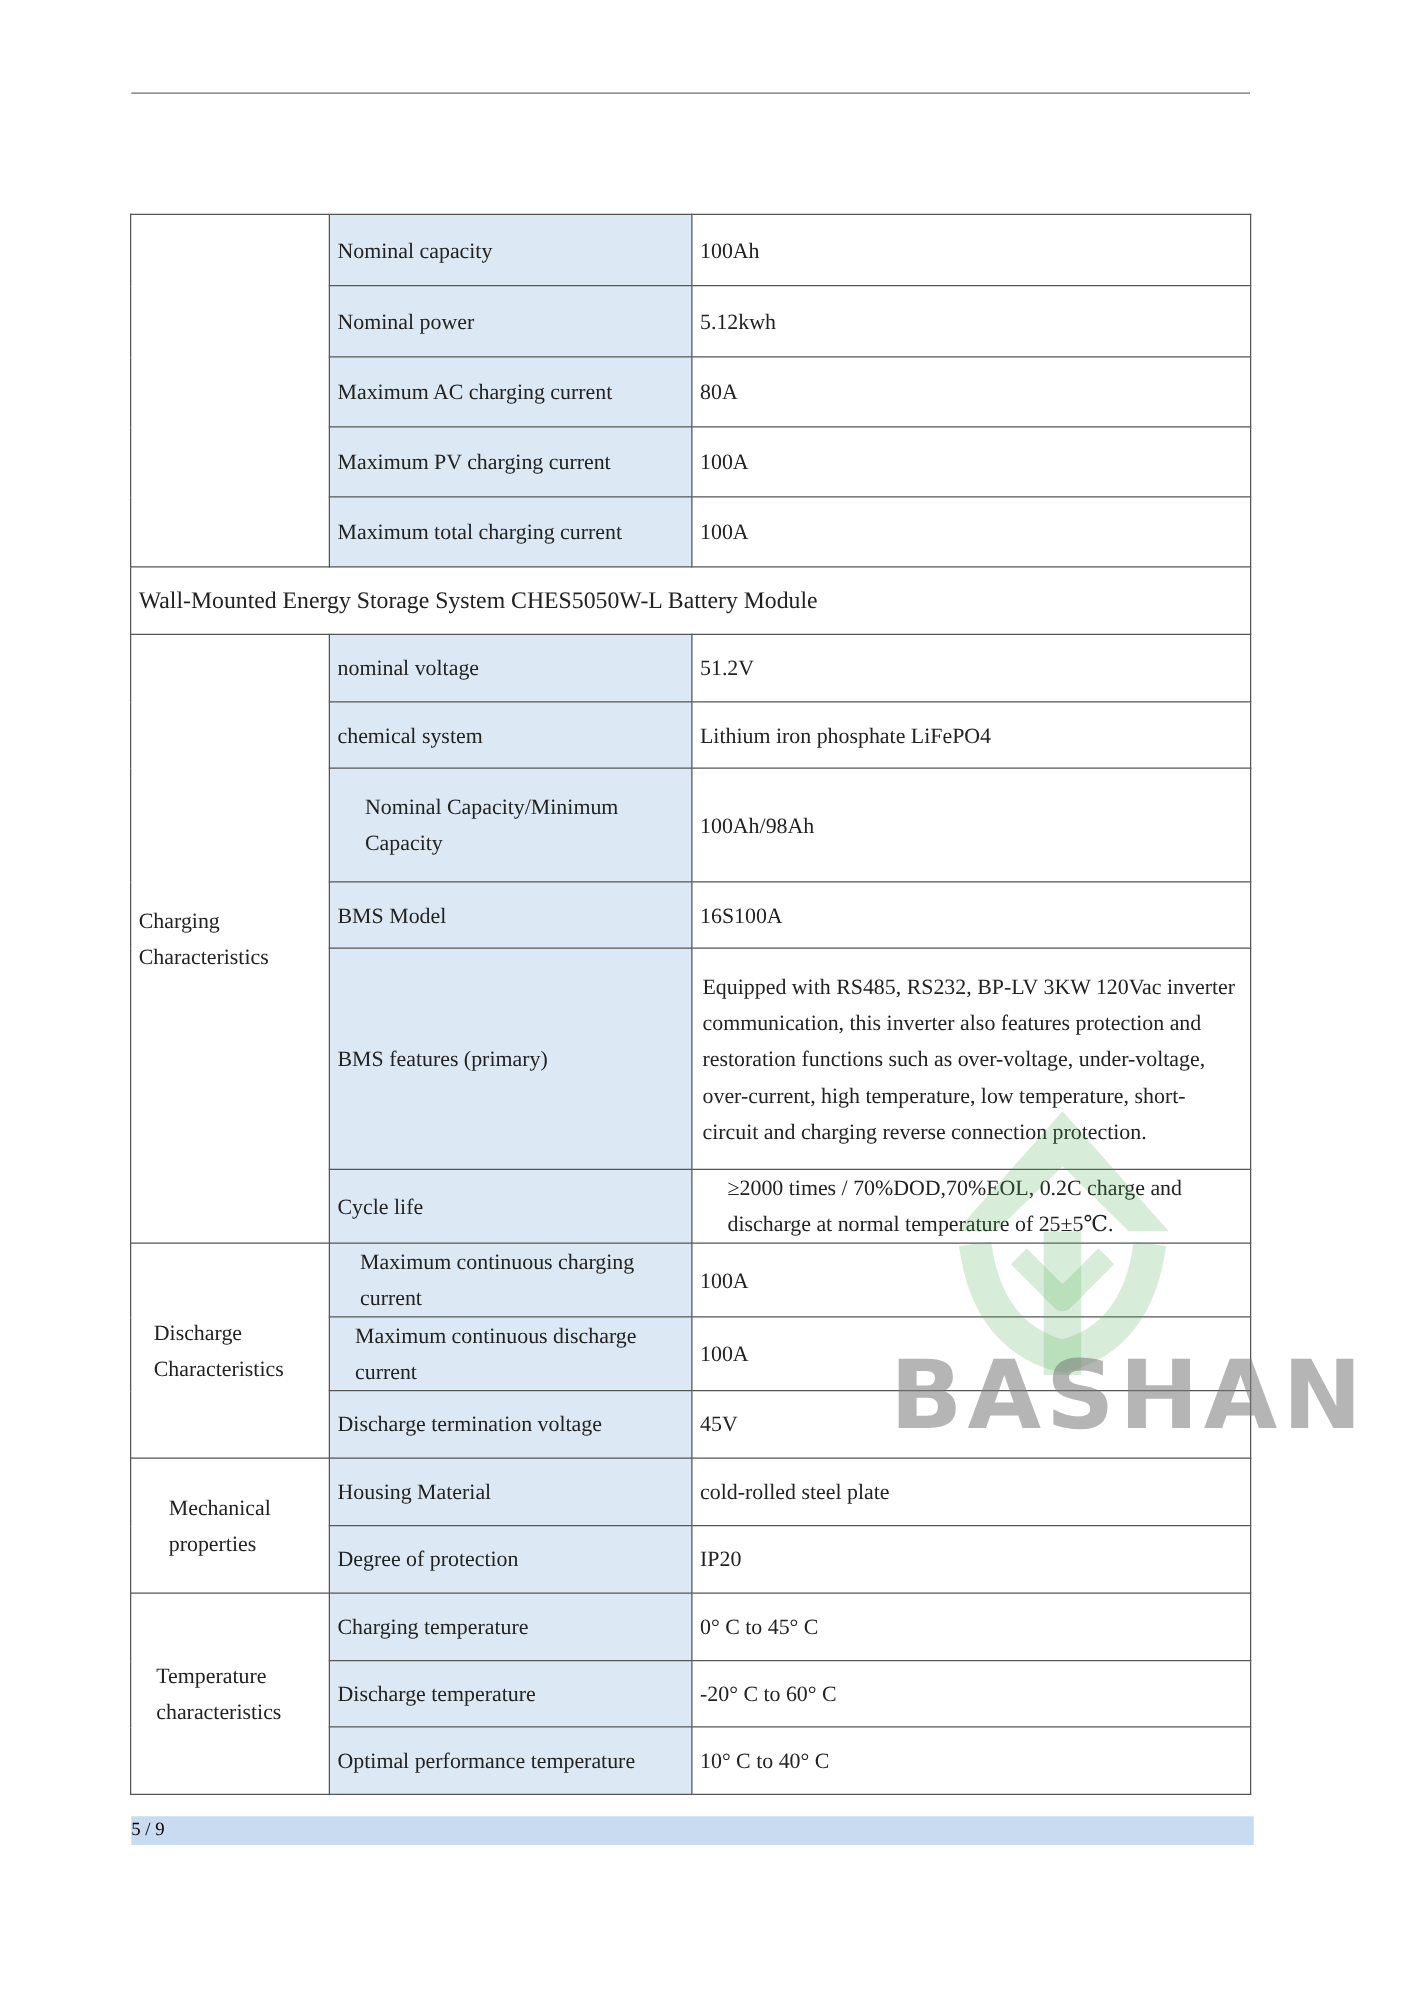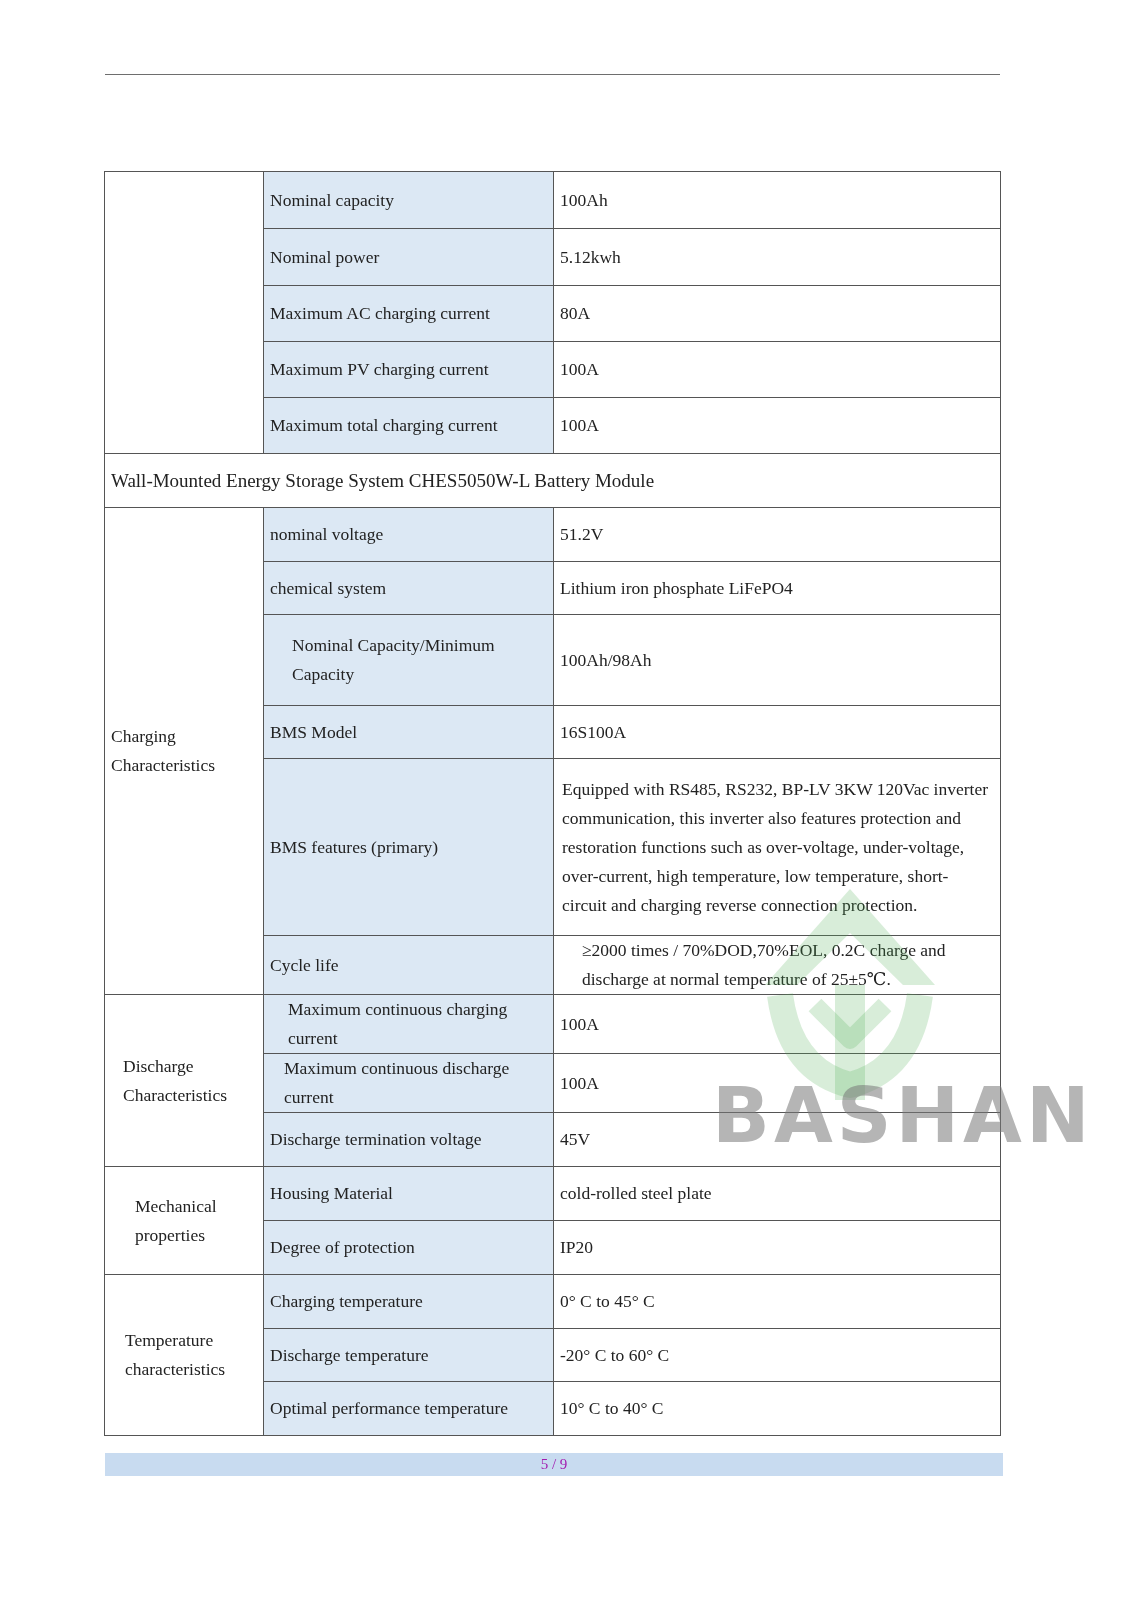--- a/index.html
+++ b/index.html
@@ -13,21 +13,21 @@
                   line-height:29px; padding:0 6px; }
   table.spec td.grp { background:#ffffff;font-family:Liberation Serif, serif; }
   table.spec td.lbl { background:#dce8f4; }
   table.spec td.val { background:#ffffff;margin-left:32px; }
   table.spec td.sect { font-weight:normal; font-size:19px; background:#fff; }
   .wm { position:absolute; pointer-events:none; }
   .wm-logo { left:735px; top:875px; width:230px; height:230px; }
   .wm-text { left:678px; top:1078px; font-family:"DejaVu Sans", sans-serif; font-weight:bold;
              font-size:76px; letter-spacing:4px; color:rgba(120,120,120,0.55); line-height:1;margin-left:34px; }
   .footer { position:absolute; left:105px; top:1453px; width:898px; height:23px;
-            background:#c8dbf0; text-align:center; font-size:15px; line-height:23px; color:#a21caf; }
+            background:#c8dbf0; font-size:15px; line-height:23px; color:#000000; }
 </style>
 </head>
 <body>
 
 <div class="header-rule"></div>
 
 <table class="spec">
   <colgroup>
       <col style="width:159px">
       <col style="width:290px">

